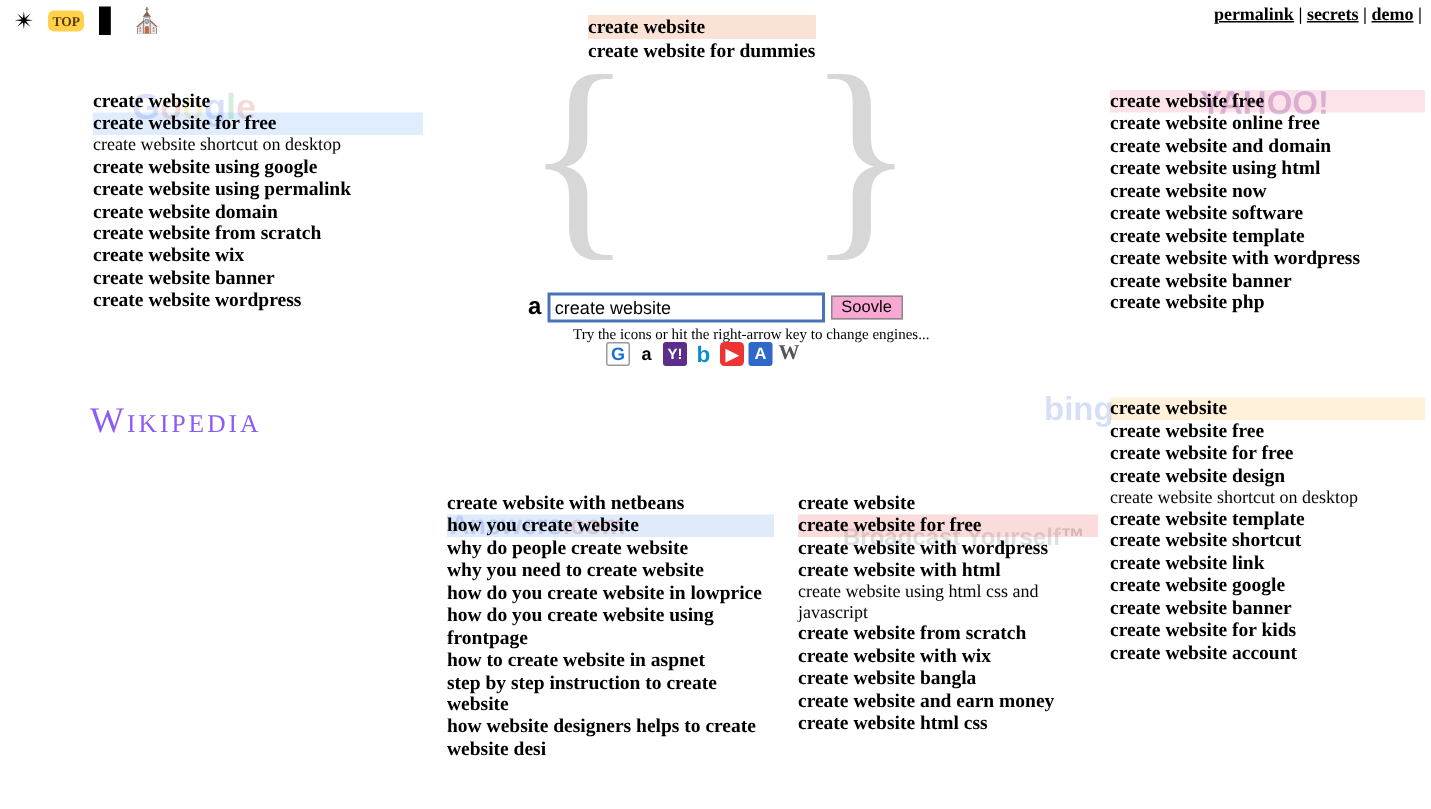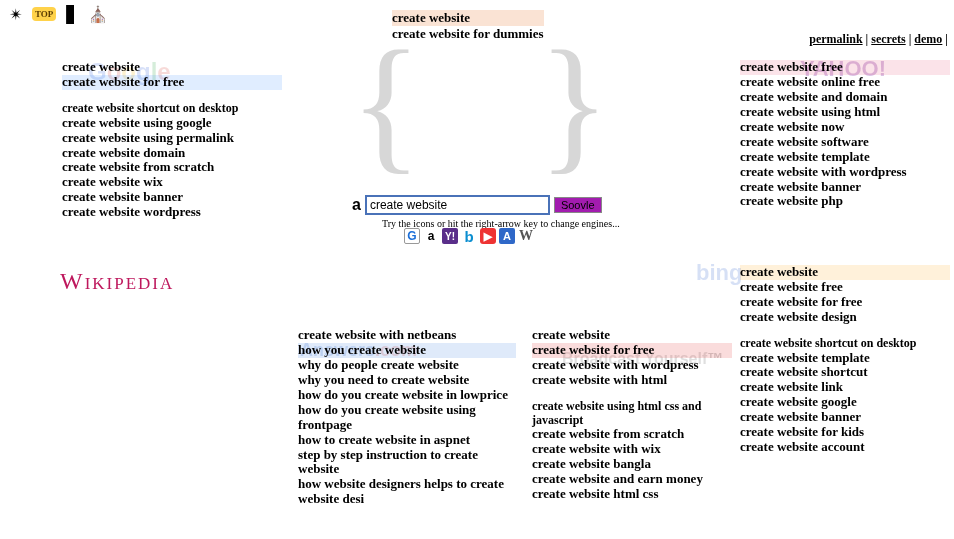--- a/index.html
+++ b/index.html
@@ -40,21 +40,20 @@
     padding: 2px 3px;
     border-radius: 4px;
     cursor: pointer;
   }
   .toplinks {
     position: absolute;
     top: 2px;
     right: 6px;
     font-size: 12px;
     font-weight: bold;
-    margin-top: 30px;
   }
   .toplinks a {
     color: #000;
     text-decoration: underline;
     cursor: pointer;
   }
   .amazon-top {
     position: absolute;
     top: 10px;
     left: 392px;
@@ -95,21 +94,21 @@
     height: 20px;
     border: 2px solid #4a72b8;
     font-size: 12px;
     padding: 1px 3px;
     font-family: Arial, sans-serif;
   }
   .soovle-btn {
     font-size: 11px;
     padding: 1px 6px;
     border: 1px solid #888;
-    background: #a21caf;
+    background: #f9a8d4;
     font-family: Arial, sans-serif;
     cursor: pointer;
   }
   .hint {
     position: absolute;
     top: 218px;
     left: 382px;
     font-size: 10px;
     font-family: Georgia, serif;
   }
@@ -145,30 +144,30 @@
     width: 220px;
     font-weight: bold;
     line-height: 1.15;
   }
   .col .sug { display: block; font-weight: bold; }
   .col .sug.hl-google { background: rgba(60,145,255,0.16); }
   .col .sug.hl-yahoo  { background: rgba(230,60,100,0.14); }
   .col .sug.hl-bing   { background: rgba(255,180,50,0.18); }
   .col .sug.hl-ans    { background: rgba(80,140,230,0.18); }
   .col .sug.hl-yt     { background: rgba(230,60,60,0.18); }
-  .col .sug.sm { font-weight: bold; font-size: 12px; margin-top: 12px; }
+  .col .sug.sm { font-weight: normal; font-size: 12px; }
   .wikipedia-logo {
     position: absolute;
     top: 268px;
     left: 60px;
     font-family: Georgia, "Times New Roman", serif;
     font-variant: small-caps;
     letter-spacing: 2px;
     font-size: 24px;
-    color: #be185d;
+    color: #8b5cf6;
   }
   .col-google { top: 60px; left: 62px; }
   .col-yahoo  { top: 60px; left: 740px; width: 210px; }
   .col-bing   { top: 265px; left: 740px; width: 210px; }
   .col-answers{ top: 328px; left: 298px; width: 218px; }
   .col-youtube{ top: 328px; left: 532px; width: 200px; }
   .ghost-google {
     position:absolute; top:58px; left:88px; font-family:Arial,sans-serif; font-size:24px; font-weight:bold; opacity:0.18; pointer-events:none;
   }
   .ghost-google span.b{color:#2a5adb}.ghost-google span.r{color:#d83a2e}.ghost-google span.y{color:#f1b600}.ghost-google span.g{color:#1f9d3a}

